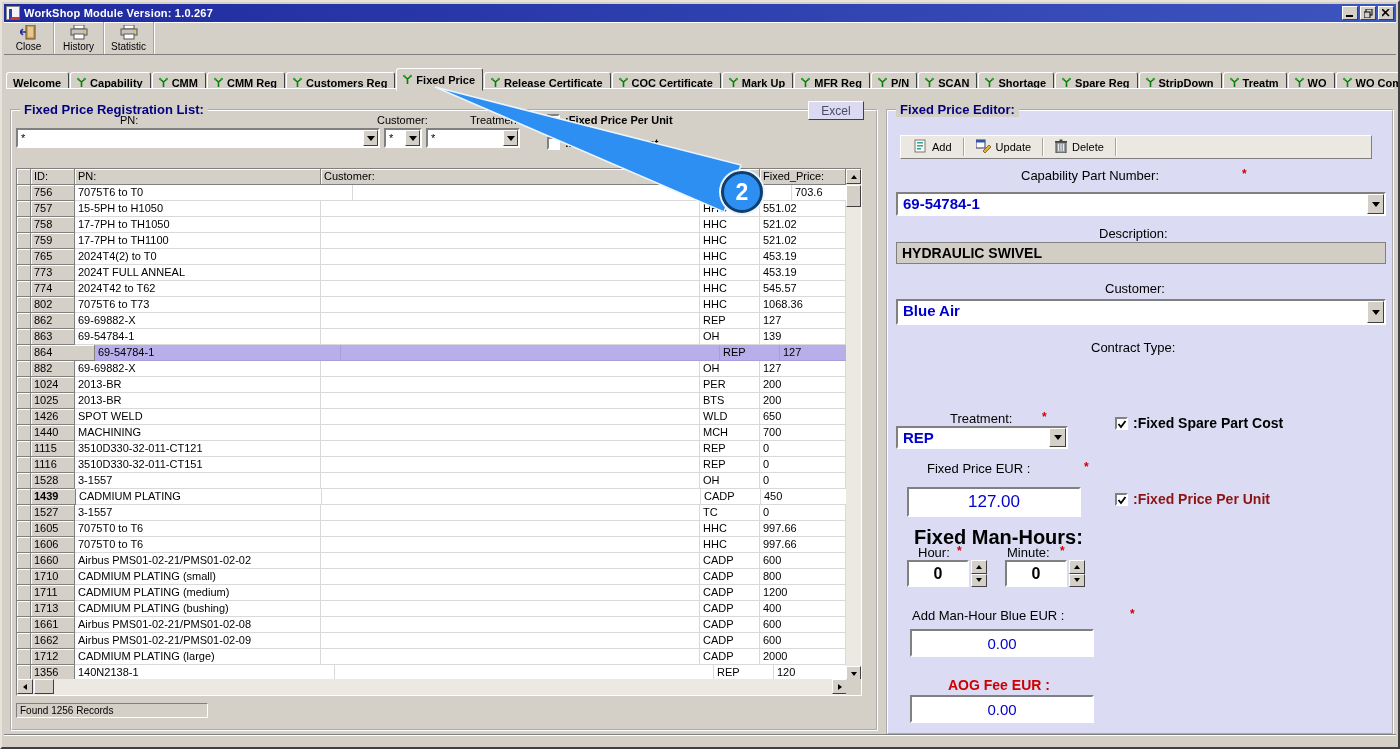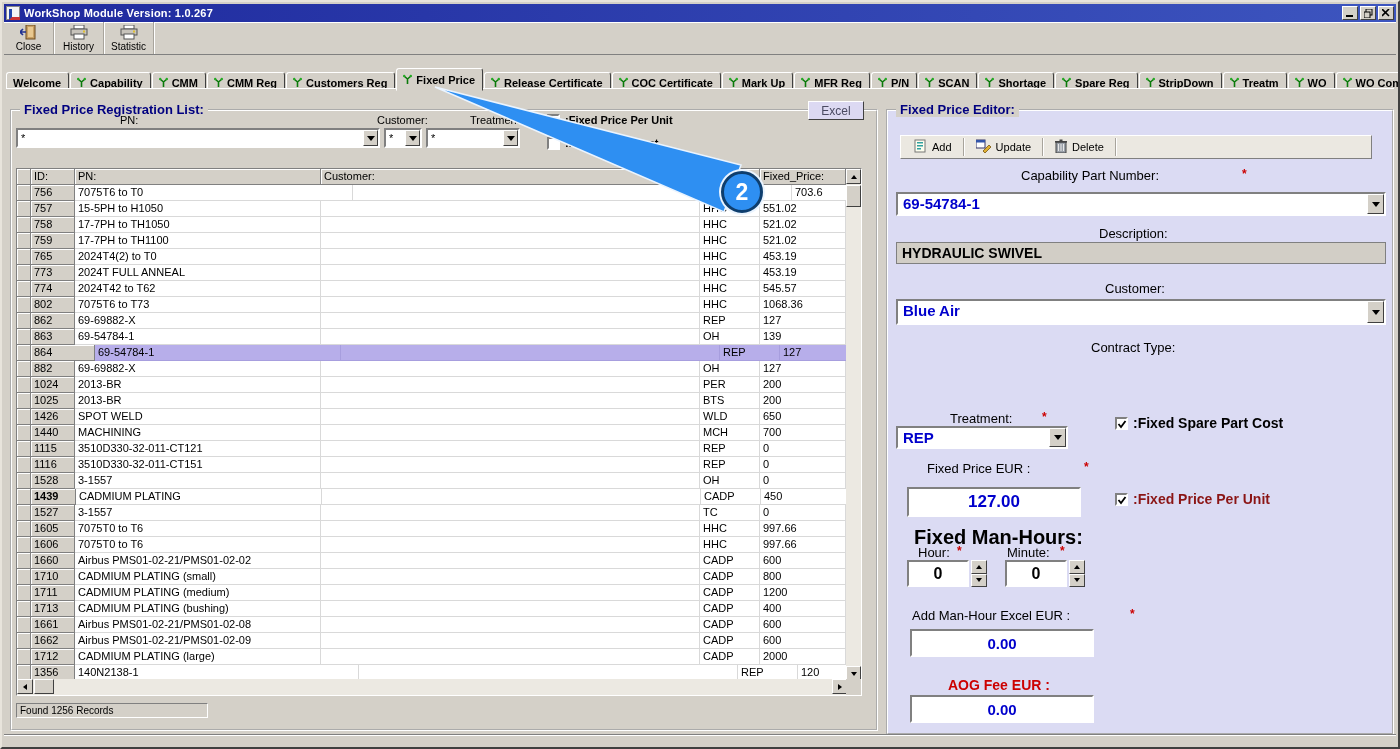--- a/index.html
+++ b/index.html
@@ -87,21 +87,21 @@
                 border:1px solid; border-color:#fff #808080 #808080 #fff; display:flex; align-items:center; padding:0 4px; }
   .ed-tb-btn { display:flex; align-items:center; gap:5px; font-size:11px; padding:2px 8px; height:20px; }
   .ed-sep { width:2px; height:18px; border-left:1px solid #a8a49c; border-right:1px solid #fff; margin:0 3px; }
   .ed-label { position:absolute; font-size:13px; color:#000; white-space:nowrap; }
   .req { color:#cc0000; font-weight:bold; font-size:12px; }
   .ed-combo { position:absolute; background:#fff; border:2px solid; border-color:#808080 #fff #fff #808080;
               font-size:15px; font-weight:bold; color:#0000cc; padding:1px 20px 0 5px; }
   .ed-combo .arrow-btn { position:absolute; right:0; top:0; bottom:0; width:17px; background:#d4d0c8;
               border:1px solid; border-color:#fff #404040 #404040 #fff; display:flex; align-items:center; justify-content:center; }
   .ed-field { position:absolute; background:#fff; border:2px solid; border-color:#808080 #fff #fff #808080;
-              font-size:17px; font-weight:bold; color:#0000cc; display:flex; align-items:center; justify-content:center; }
+              font-size:17px; font-weight:normal; color:#0000cc; display:flex; align-items:center; justify-content:center; }
   .desc-field { position:absolute; background:#d2cec6; border:1px solid #808080; font-size:14px; font-weight:bold;
               color:#000; padding:2px 5px; }
   .hl { background:#000080; color:#fff; padding:0 2px; }
   .ed-check .cb-label { font-size:14px; }
   .spin-wrap { position:absolute; display:flex; }
   .spin-field { width:62px; height:27px; background:#fff; border:2px solid; border-color:#808080 #fff #fff #808080;
                 font-size:16px; font-weight:bold; color:#000; display:flex; align-items:center; justify-content:center; }
   .spin-btns { width:16px; height:27px; display:flex; flex-direction:column; margin-left:2px; }
   .spin-btns div { flex:1; background:#d4d0c8; border:1px solid; border-color:#fff #404040 #404040 #fff;
                    display:flex; align-items:center; justify-content:center; }
@@ -599,21 +599,21 @@
           <div class="gcell gray" style="width: 14px;"></div>
           <div class="gcell gray" style="width: 44px;">1712</div>
           <div class="gcell" style="width: 246px;">CADMIUM PLATING (large)</div>
           <div class="gcell" style="width: 379px;"></div>
           <div class="gcell" style="width: 60px;">CADP</div>
           <div class="gcell" style="width: 86px;">2000</div>
         </div>
         <div class="grid-row">
           <div class="gcell gray" style="width: 14px;"></div>
           <div class="gcell gray" style="width: 44px;">1356</div>
-          <div class="gcell" style="width: 284px;">140N2138-1</div>
+          <div class="gcell" style="width: 260px;">140N2138-1</div>
           <div class="gcell" style="width: 379px;"></div>
           <div class="gcell" style="width: 60px;">REP</div>
           <div class="gcell" style="width: 86px;">120</div>
         </div>
       </div>
     <div class="vscroll">
       <span class="sc-btn" style="left:0; top:0; width:15px; height:15px;">
           <span class="tri-up-s"></span>
         </span>
       <span class="sc-thumb" style="left:0; top:16px; width:15px; height:22px;"></span>
@@ -750,21 +750,21 @@
     <span class="spin-btns">
       <div>
           <span class="tri-up-s"></span>
         </div>
       <div>
           <span class="tri-dn-s"></span>
         </div>
     </span>
   </div>
 
-  <span class="ed-label" style="left:910px; top:606px;">Add Man-Hour Excel EUR :</span>
+  <span class="ed-label" style="left:910px; top:606px;">Add Man-Hour Blue EUR :</span>
   <span class="ed-label req" style="left:1128px; top:605px;">*</span>
   <div class="ed-field" style="left:908px; top:627px; width:184px; height:28px; font-size:15px;">
     <span>0.00</span>
   </div>
 
   <span class="ed-label" style="left:946px; top:675px; font-weight:bold; font-size:14px; color:#cc0000;">AOG Fee EUR :</span>
   <div class="ed-field" style="left:908px; top:693px; width:184px; height:28px; font-size:15px;">
     <span>0.00</span>
   </div>
 

